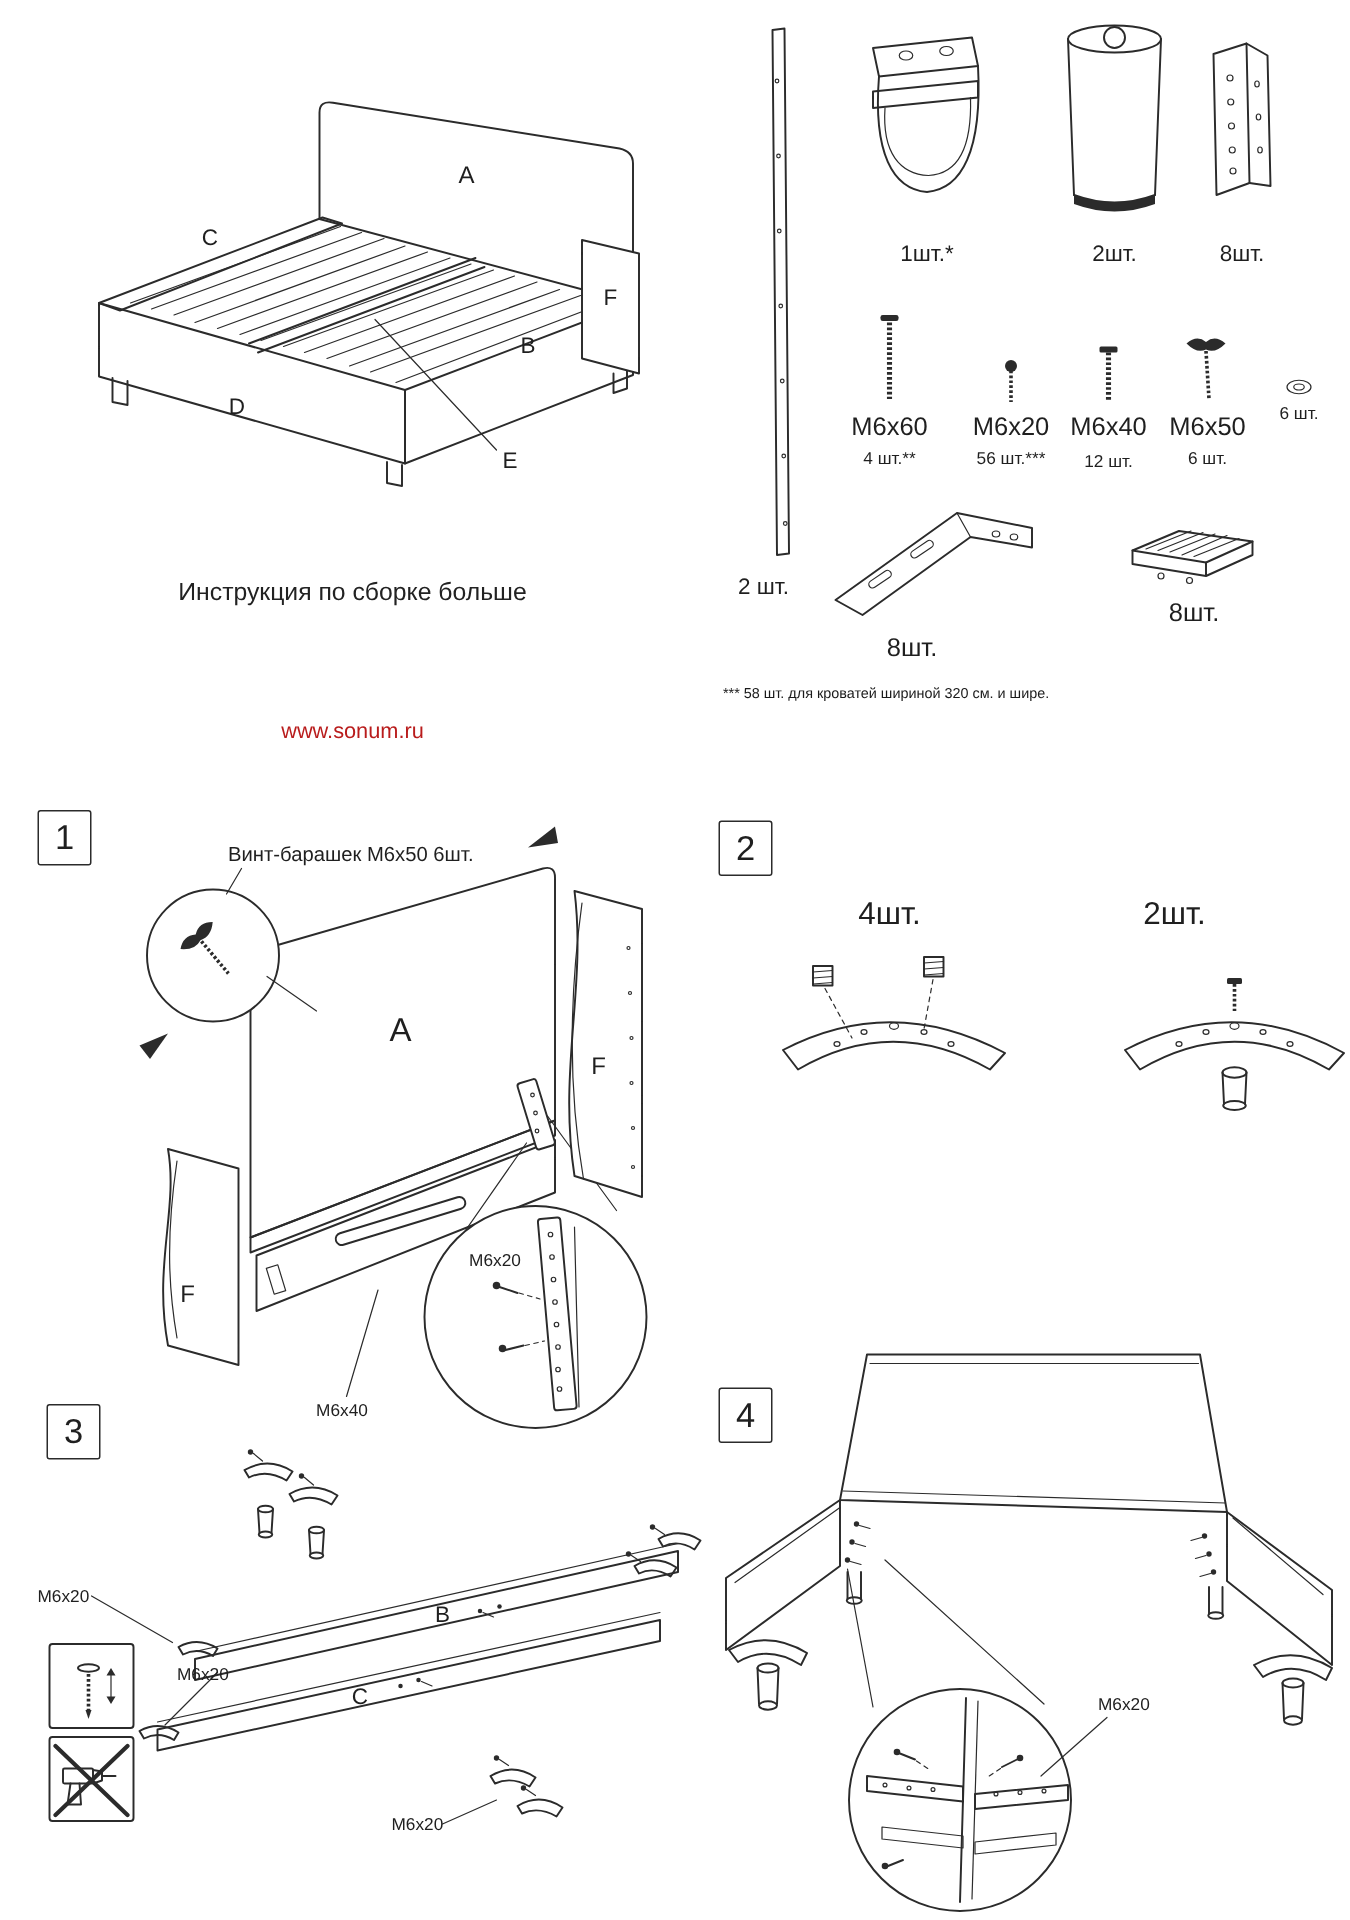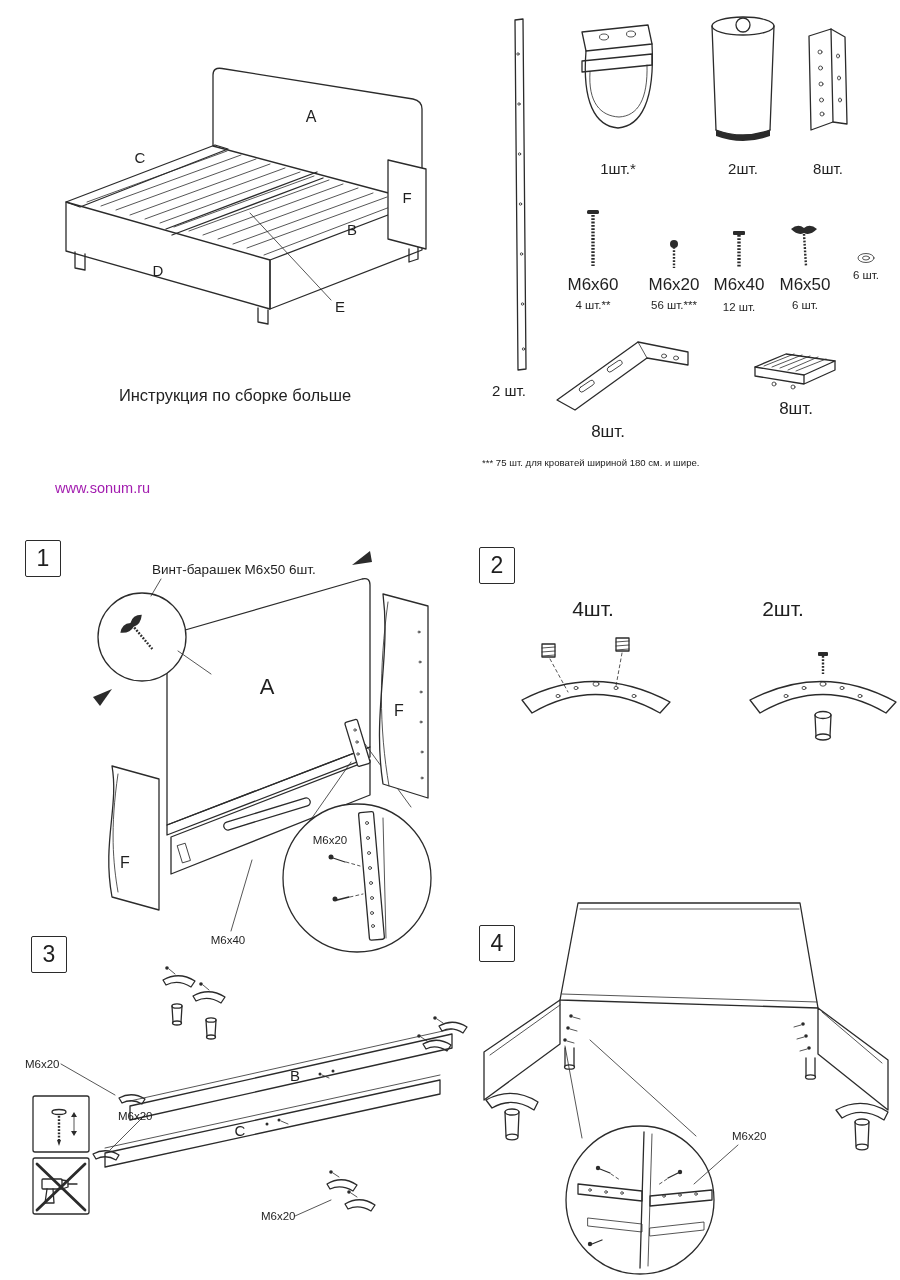--- a/index.html
+++ b/index.html
@@ -10,21 +10,21 @@
   .lnt { fill: none; stroke: #2b2b2b; stroke-width: 0.8; stroke-linecap: round; stroke-linejoin: round; }
   .wh  { fill: #ffffff; }
   .dk  { fill: #2b2b2b; stroke: none; }
   .thread { stroke: #2b2b2b; stroke-width: 3.4; stroke-dasharray: 1.8 1.5; fill: none; }
   .thin-thread { stroke-width: 2.4; }
   .dash { stroke-dasharray: 3 3; }
   .txt { font-family: "Liberation Sans", sans-serif; fill: #1f1f1f; }
   .big { font-size: 17px; }
   .sm  { font-size: 11.5px; }
   .title-block { position: absolute; text-align: center; font-size: 16.5px; line-height: 27px; color: #222; }
-  .site { position: absolute; text-align: left; font-size: 14.5px; color: #a21caf; }
+  .site { position: absolute; text-align: center; font-size: 14.5px; color: #b91c1c; }
   .foot { position: absolute; font-size: 9.6px; line-height: 14.5px; color: #1a1a1a; }
   .foot div { white-space: nowrap; }
   .stepnum { position: absolute; width: 36px; height: 37px; border: 1.7px solid #2b2b2b; border-radius: 2px;
              display: flex; align-items: center; justify-content: center; font-size: 23px; background: #fff; }
 </style>
 </head>
 <body>
 
 <svg class="draw" style="left:18px;top:12px" width="440" height="360" viewBox="0 0 440 360">
   <g>
@@ -161,21 +161,21 @@
     <path class="ln" d="M277,363 L308,350 L357,357 L326,371 Z"></path>
     <path class="lnt" d="M286,362 L316,350 M294,363 L324,351 M302,364 L332,352 M310,366 L340,353 M318,367 L348,355"></path>
     <path class="ln" d="M277,363 L277,372 L326,380 L326,371 M357,357 L357,366 L326,380"></path>
     <circle class="lnt" cx="296" cy="380" r="2"></circle>
     <circle class="lnt" cx="315" cy="383" r="2"></circle>
   </g>
   <text class="txt big" x="318" y="410" text-anchor="middle">8шт.</text>
 </svg>
 
 <div class="foot" style="left:482px;top:456px;width:415px">
-  <div>***  75 шт. для кроватей шириной 180 см. и шире.</div>
+  <div>***  58 шт. для кроватей шириной 320 см. и шире.</div>
 </div>
 
 <div class="stepnum" style="left:25px;top:540px">1</div>
 <div class="stepnum" style="left:479px;top:547px">2</div>
 <div class="stepnum" style="left:31px;top:936px">3</div>
 <div class="stepnum" style="left:479px;top:925px">4</div>
 
 <svg class="draw" style="left:15px;top:548px" width="455" height="412" viewBox="0 0 455 412">
   <path class="dk" d="M337,17 L355,3 L357,14 Z"></path>
   <path class="dk" d="M97,141 L78,149 L85,158 Z"></path>

